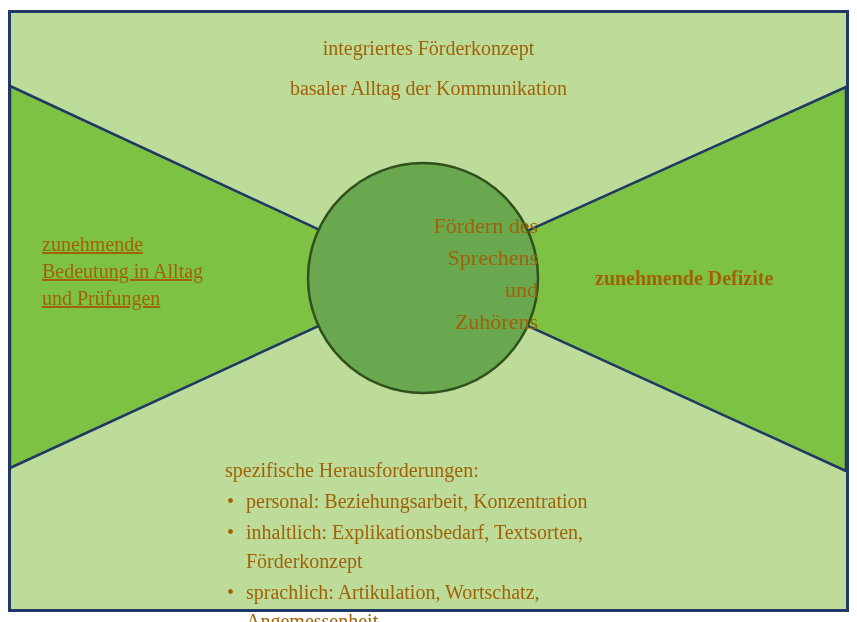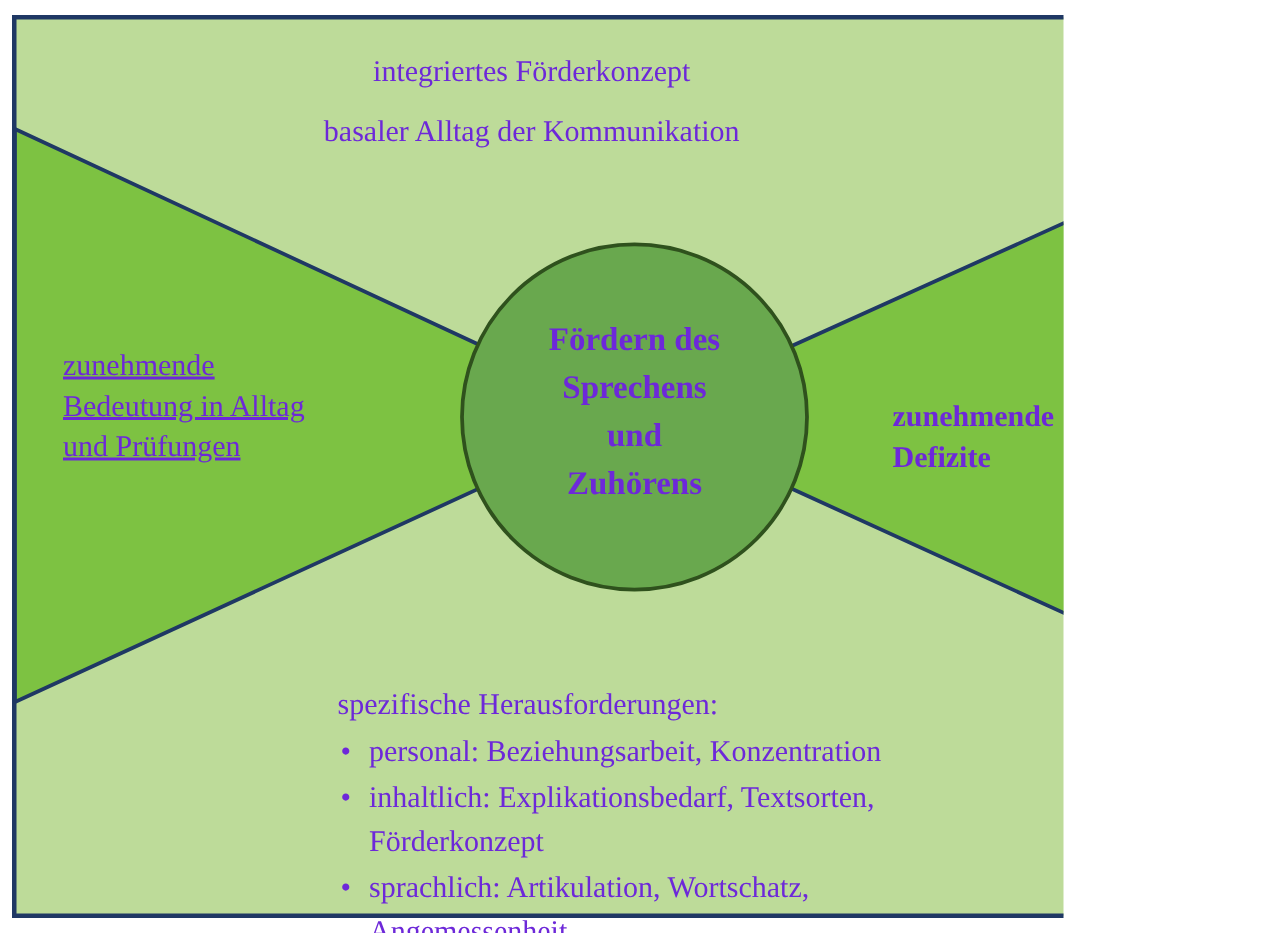--- a/index.html
+++ b/index.html
@@ -2,25 +2,25 @@
 <html><head>
 <meta charset="utf-8">
 <style>
   html, body {
     margin: 0;
     padding: 0;
     background: #ffffff;
   }
   .stage {
     position: relative;
-    width: 709px;
+    width: 857px;
     height: 622px;
     background: #ffffff;
     font-family: "Liberation Serif", "DejaVu Serif", serif;
-    color: #6d28d9;
+    color: #a16207;
     overflow: hidden;
   }
   .shapes {
     position: absolute;
     left: 0;
     top: 0;
     width: 857px;
     height: 622px;
     display: block;
   }
@@ -46,22 +46,22 @@
     left: 595px;
     top: 265px;
     font-size: 20px;
     line-height: 27px;
     font-weight: bold;
   }
   .circle-label {
     left: 308px;
     top: 210px;
     width: 230px;
-    text-align: center;
-    font-weight: bold;
+    text-align: right;
+    font-weight: normal;
     font-size: 22px;
     line-height: 32px;
   }
   .bottom-section {
     left: 225px;
     top: 414px;
     font-size: 20px;
     line-height: 29px;
   }
   .bottom-heading {

